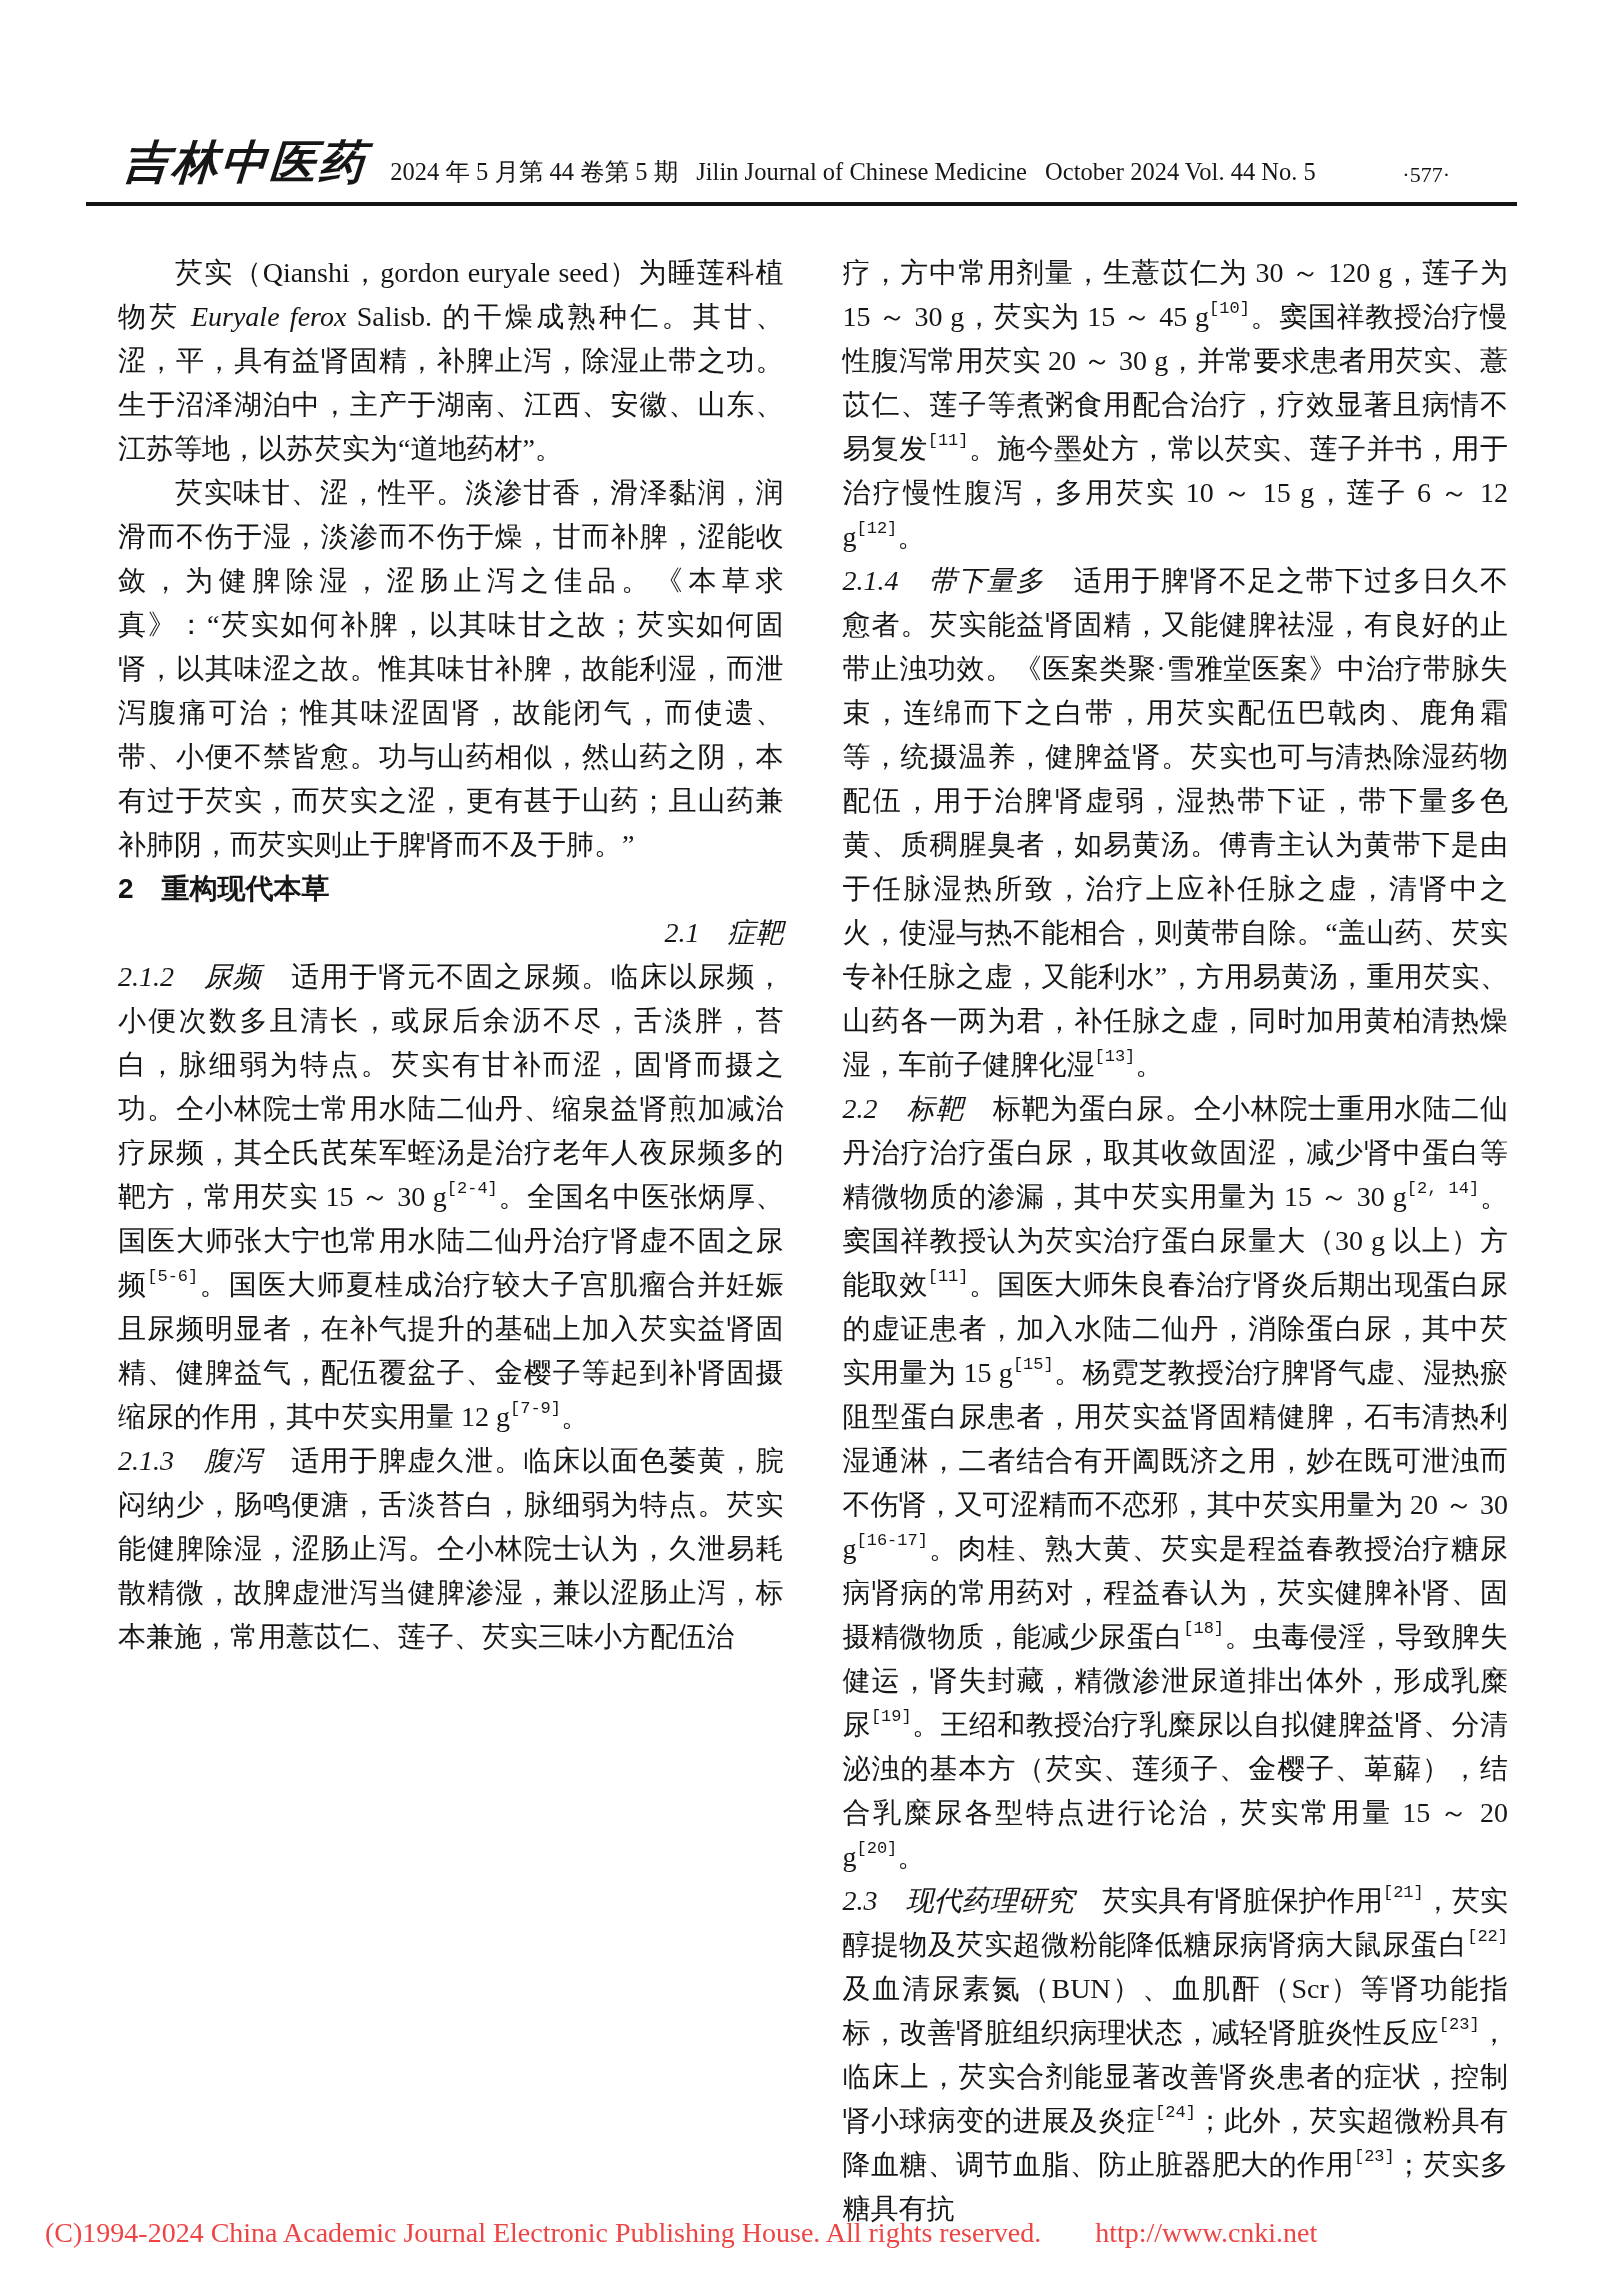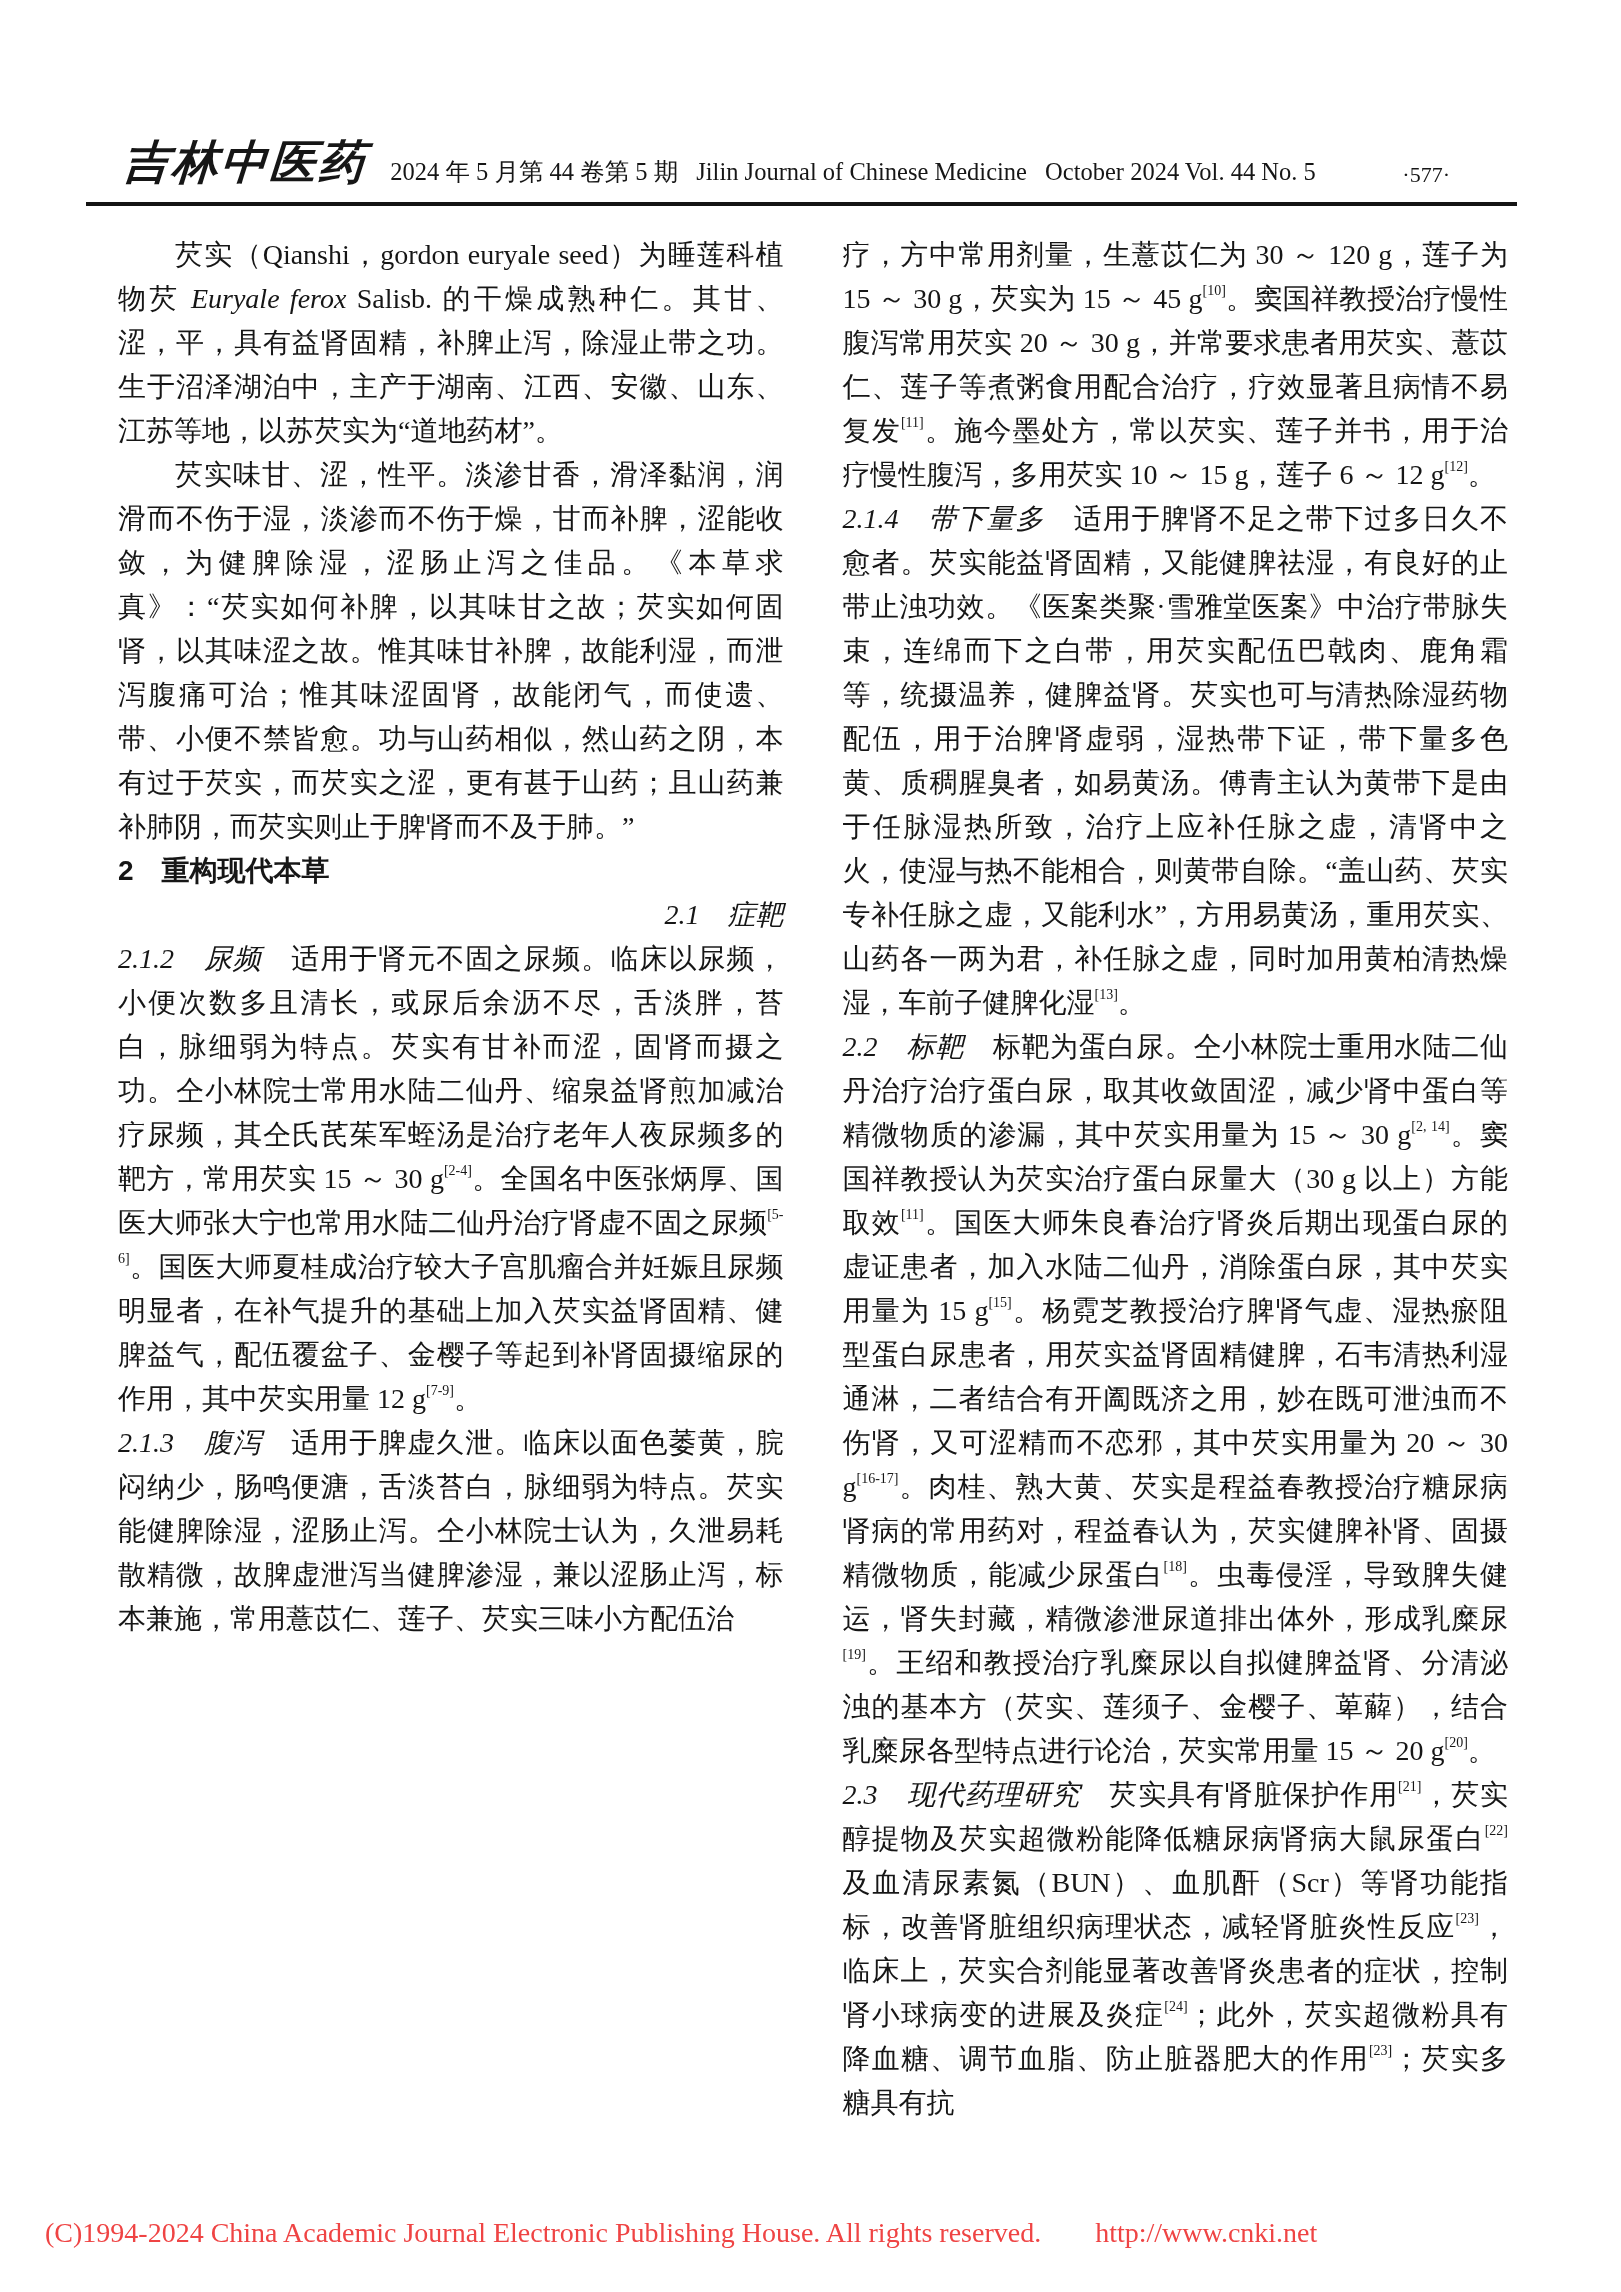--- a/index.html
+++ b/index.html
@@ -47,21 +47,21 @@
     position: absolute;
     right: 67px;
     bottom: 13.7px;
     font-size: 22px;
   }
 
   
   .columns {
     position: absolute;
     left: 118px;
-    top: 233px;
+    top: 251px;
     width: 1390px;
     display: flex;
     gap: 59px;
   }
   .col {
     width: 666px;
     font-size: 28px;
     line-height: 44px;
     text-align: justify;
   }
@@ -77,24 +77,25 @@
   }
   .subheading {
     font-style: italic;
     font-weight: normal;
     font-size: 28px;
     line-height: 44px;
     text-align: right;
   }
   .kai { font-style: italic; }
   sup.ref {
-    font-size: 14px;
+    font-size: 17px;
     line-height: 0;
     vertical-align: 12.7px;
     letter-spacing: 0;
+    font-family: Liberation Mono, monospace;
   }
   i.latin { font-style: italic; }
 
   
   .footer {
     position: absolute;
     left: 45px;
     top: 2217px;
     font-size: 28px;
     color: #ef4444;

